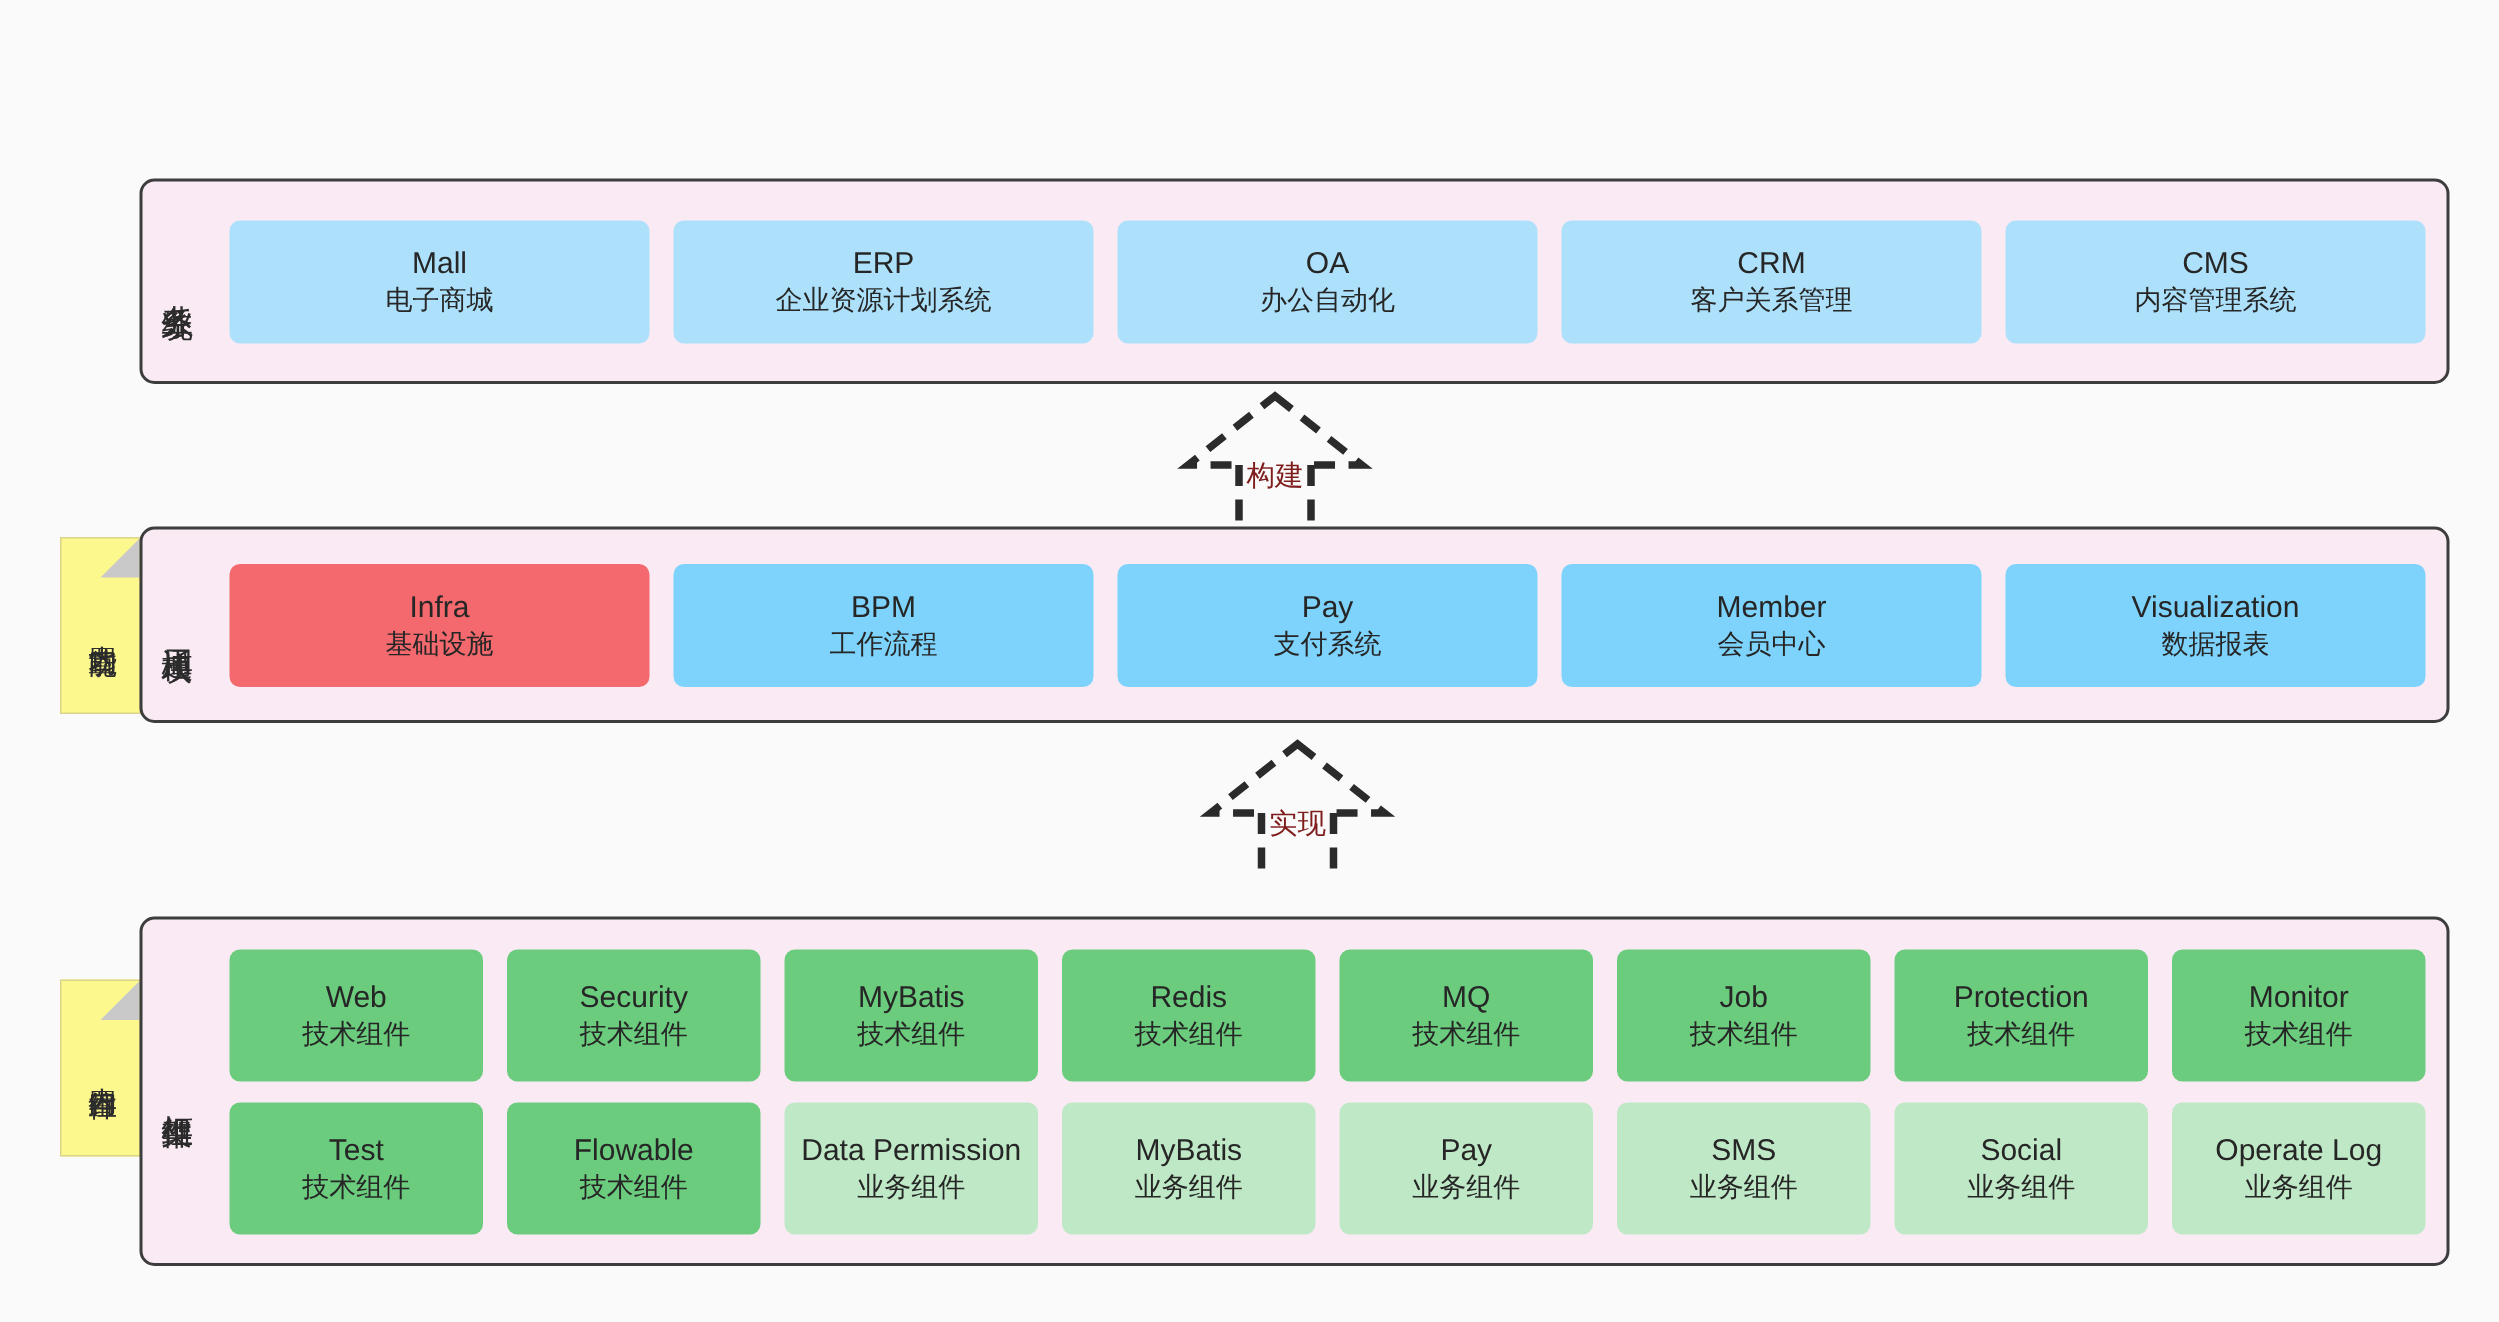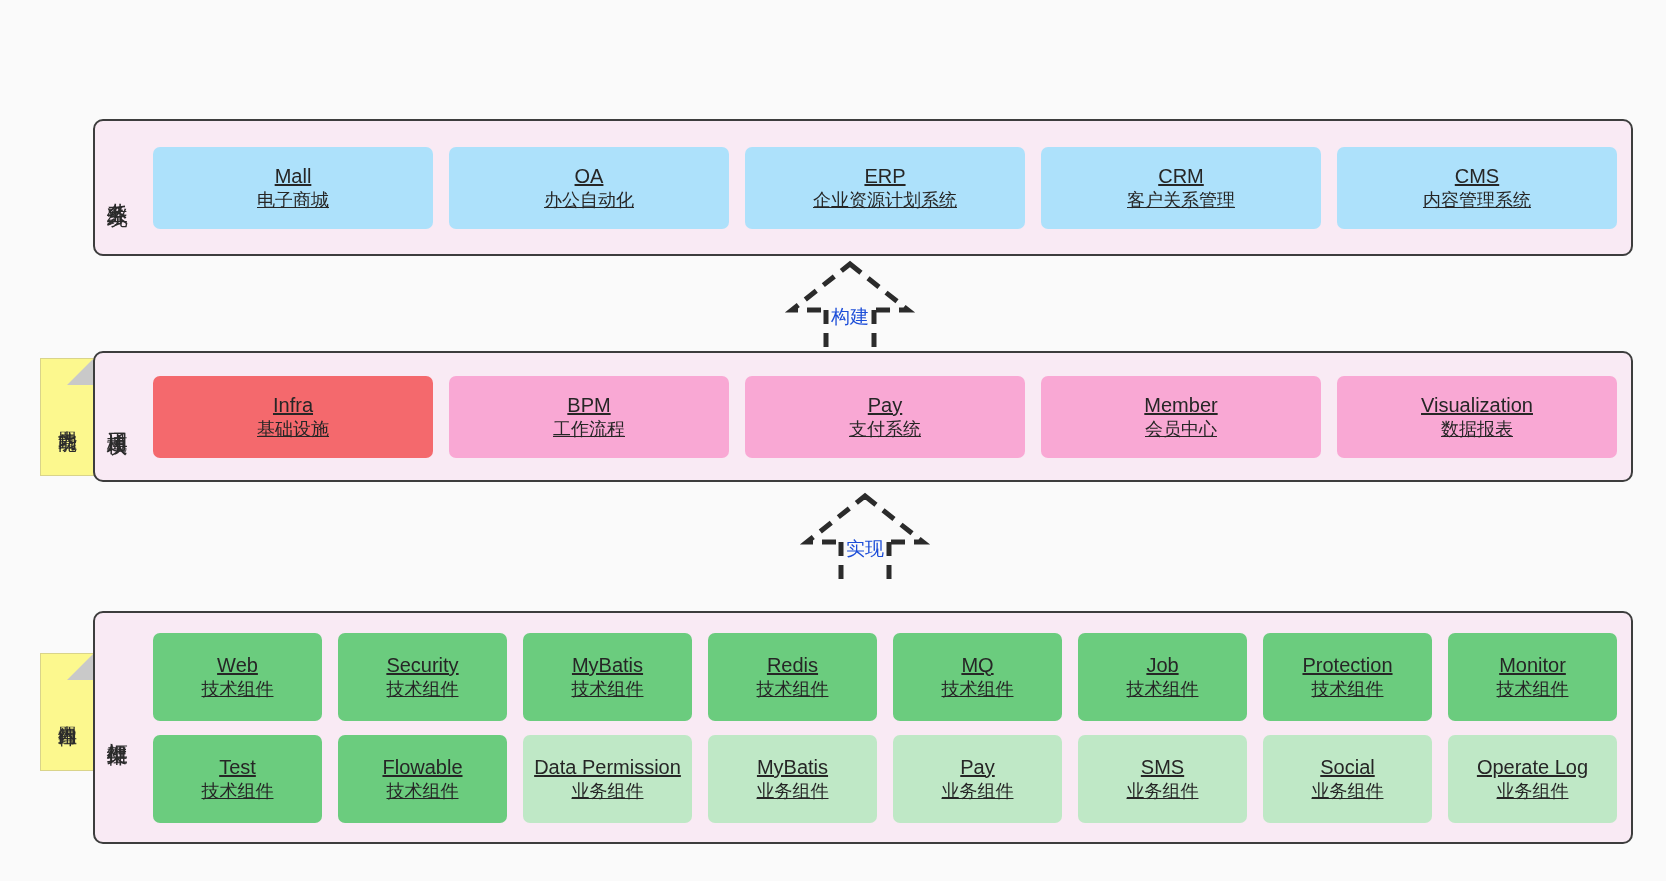--- a/index.html
+++ b/index.html
@@ -59,31 +59,30 @@
     border-radius: 7px;
     display: flex;
     flex-direction: column;
     align-items: center;
     justify-content: center;
     text-align: center;
     color: #262626;
     line-height: 1.25;
     padding: 6px 4px;
     user-select: none;
-    text-decoration: underline;
   }
   .card .c-title { font-size: 20px; }
   .card .c-sub   { font-size: 18px; }
 
   .h-82 { height: 82px; }
   .h-88 { height: 88px; }
 
   .c-blue        { background: #ade1fb; }
   .c-red         { background: #f4696d; }
-  .c-pink        { background: #f9a8d4; }
+  .c-pink        { background: #7dd3fc; }
   .c-green       { background: #6bcc7e; }
   .c-green-light { background: #bfe8c6; }
 
   
   .note {
     position: absolute;
     width: 54px;
     background: #fcf88e;
     border: 1px solid #d9d48a;
     display: flex;
@@ -113,21 +112,21 @@
     width: 180px;
     height: 95px;
   }
   .connector svg { display: block; width: 100%; height: 100%; }
   .connector .conn-label {
     position: absolute;
     left: 50%;
     top: 46px;
     transform: translateX(-50%);
     font-size: 19px;
-    color: #1d4ed8;
+    color: #7f1d1d;
     background: #fafafa;
     padding: 0 2px;
     white-space: nowrap;
     user-select: none;
   }
 </style>
 </head>
 <body>
 
 <div id="canvas">
@@ -135,26 +134,26 @@
   <div class="layer" id="layer-business" style="left:93px; top:119px; width:1540px; height:137px;">
     <div class="layer-title">业务系统</div>
     <div class="layer-body">
       <div class="card-row">
 
         <div class="card c-blue h-82">
           <span class="c-title">Mall</span>
           <span class="c-sub">电子商城</span>
         </div>
         <div class="card c-blue h-82">
+          <span class="c-title">ERP</span>
+          <span class="c-sub">企业资源计划系统</span>
+        </div>
+        <div class="card c-blue h-82">
           <span class="c-title">OA</span>
           <span class="c-sub">办公自动化</span>
-        </div>
-        <div class="card c-blue h-82">
-          <span class="c-title">ERP</span>
-          <span class="c-sub">企业资源计划系统</span>
         </div>
         <div class="card c-blue h-82">
           <span class="c-title">CRM</span>
           <span class="c-sub">客户关系管理</span>
         </div>
         <div class="card c-blue h-82">
           <span class="c-title">CMS</span>
           <span class="c-sub">内容管理系统</span>
         </div>
 

